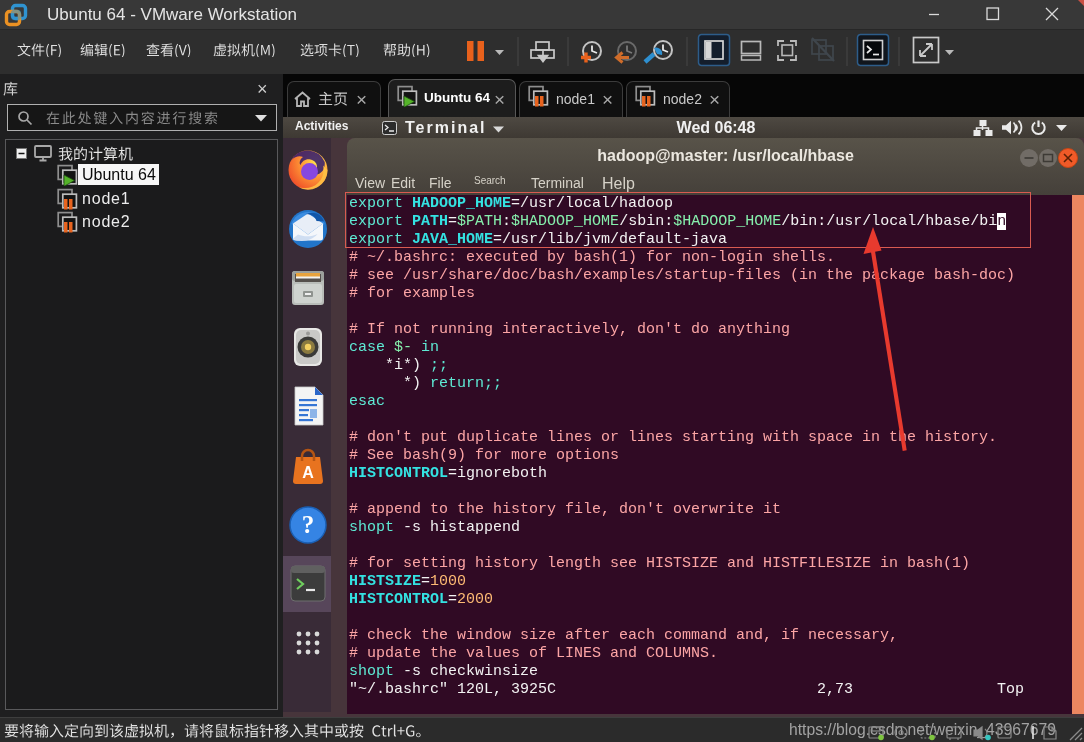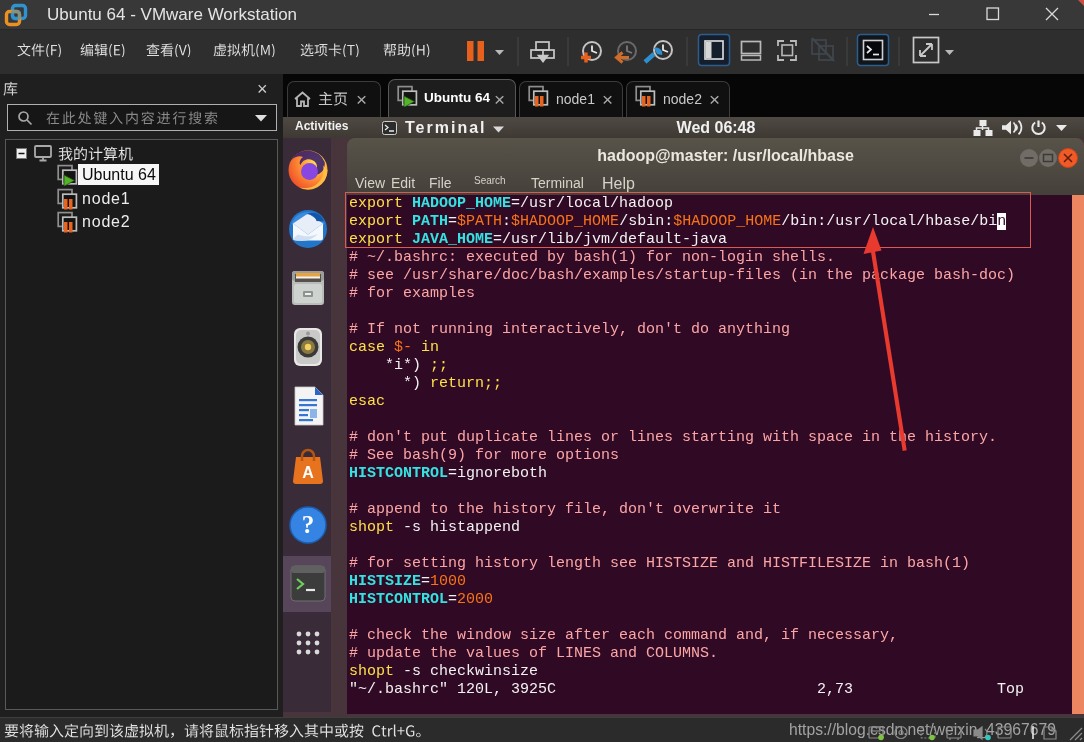--- a/index.html
+++ b/index.html
@@ -13,21 +13,21 @@
 #statusbar{left:0;top:717px;width:1084px;height:25px;background:#2b2b2b;border-top:1px solid #3e3e3e}
 .tab{position:absolute;top:81px;height:36px;background:#131313;border:1px solid #3c3c3c;border-bottom:none;border-radius:7px 7px 0 0}
 .tabx{position:absolute;color:#a8a8a8;font-size:19px;font-weight:400;line-height:19px;font-family:"Liberation Sans",sans-serif}
 #gnomebar{position:absolute;left:0;top:0;width:801px;height:21px;background:linear-gradient(#4e4942,#3e3933);color:#efefef}
 #dock{position:absolute;left:0;top:21px;width:48px;height:574px;background:#392b37}
 #term{position:absolute;left:64px;top:21px;width:737px;height:516px}
 #termhead{position:absolute;left:0;top:0;width:737px;height:57px;background:linear-gradient(#585349,#45403a);border-radius:8px 8px 0 0}
 #termbody{position:absolute;left:0;top:57px;width:725px;height:519px;background:#300a24}
 #termscroll{position:absolute;left:725px;top:57px;width:12px;height:519px;background:#ec8660}
 pre{font-family:"Liberation Mono",monospace;font-size:15px;line-height:18px;color:#f2f2f2}
-.y{color:#fde047}.c{color:#fca5a5}.i{color:#34e2e2;font-weight:bold}.v{color:#f97316}.p{color:#f97316}
+.y{color:#5eead4}.c{color:#fca5a5}.i{color:#34e2e2;font-weight:bold}.v{color:#86efac}.p{color:#fdba74}
 .cur{background:#fff;color:#300a24}
 </style></head><body>
 
 <div class="abs" id="titlebar"></div>
 <svg class="abs" style="left:4px;top:3px" width="24" height="24" viewBox="0 0 24 24">
 <rect x="8.5" y="2.5" width="13" height="13" rx="3" fill="none" stroke="#2f93d0" stroke-width="3.4"></rect>
 <rect x="2.5" y="8.5" width="13" height="13" rx="3" fill="none" stroke="#eb9123" stroke-width="3.4"></rect>
 <rect x="8.5" y="8.5" width="7" height="7" rx="2" fill="none" stroke="#2f93d0" stroke-width="3.4" stroke-opacity="0.55"></rect>
 </svg>
 <div class="abs" style="left:47px;top:5px;font-size:17px;color:#e4e4e4">Ubuntu 64 - VMware Workstation</div>

